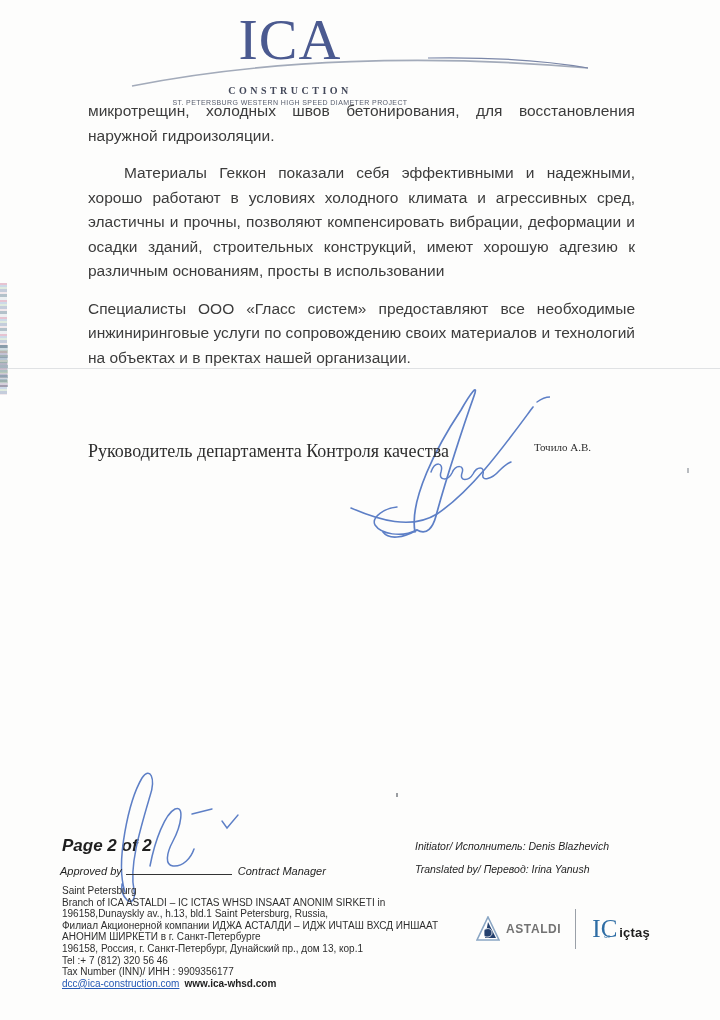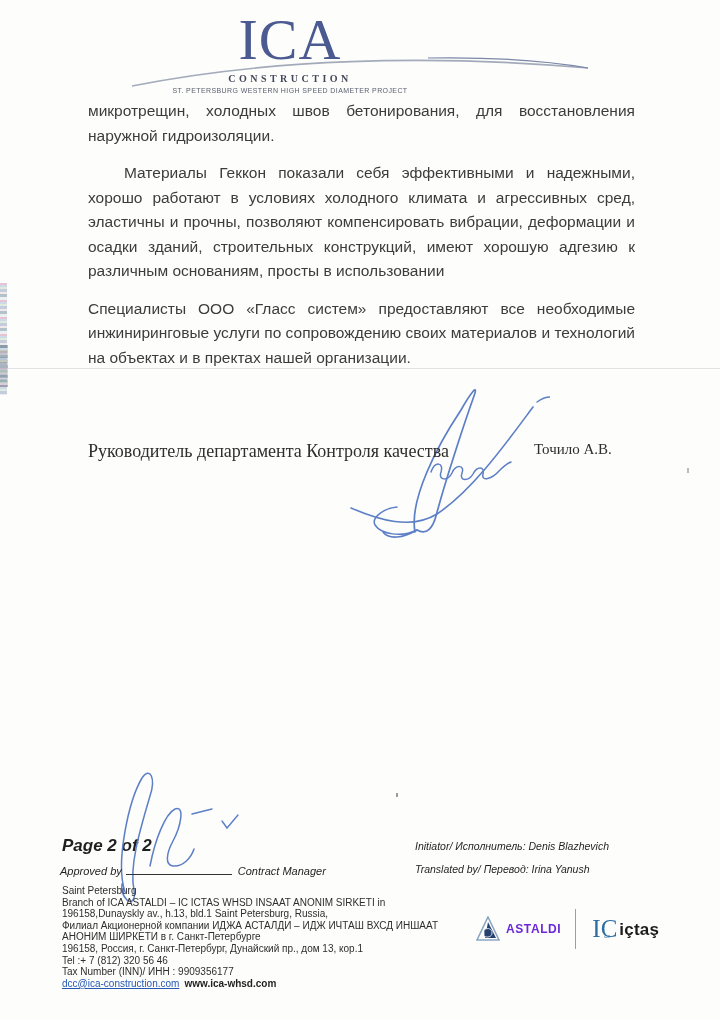--- a/index.html
+++ b/index.html
@@ -6,21 +6,21 @@
   body{width:720px;height:1020px;background:#ffffff;position:relative;overflow:hidden;
        font-family:"Liberation Sans", sans-serif;}
   .page{position:absolute;inset:0;background:#fdfdfc;}
 
   
   .logo-wrap{position:absolute;top:10px;left:0;width:580px;text-align:center;}
   .logo-ica{font-family:"Liberation Serif", serif;font-size:58px;line-height:1.05;
             color:#4b5a90;letter-spacing:1px;font-weight:500;}
   .logo-arc{position:absolute;left:128px;top:42px;width:464px;height:38px;pointer-events:none;}
   .logo-sub1{font-family:"Liberation Serif", serif;font-size:10px;letter-spacing:3.5px;
-             color:#43485a;margin-top:2px;font-weight:600;}
+             color:#43485a;margin-top:14px;font-weight:600;}
   .logo-sub2{font-size:7px;letter-spacing:0.4px;color:#5a6070;margin-top:3px;}
 
   
   .bodytext{position:absolute;left:88px;top:99px;width:547px;}
   .bodytext p{margin:0 0 13px 0;text-align:justify;font-size:15.5px;line-height:24.5px;
               color:#3c3c3c;}
   .bodytext p.indent{text-indent:36px;}
 
   .faint-rule{position:absolute;left:0;top:368px;width:720px;height:1px;
               background:rgba(170,176,184,0.35);}
@@ -37,21 +37,21 @@
       rgba(90,115,135,.6) 0 3px, rgba(160,185,200,.5) 3px 5px,
       rgba(120,150,130,.5) 5px 8px, rgba(180,160,185,.5) 8px 10px);}
 
   .speck1{position:absolute;left:687px;top:468px;width:2px;height:5px;background:#b9bcc0;}
   .speck2{position:absolute;left:396px;top:793px;width:2px;height:4px;background:#9a9da1;}
 
   
   .signoff-title{position:absolute;left:88px;top:441px;font-family:"Liberation Serif", serif;
                  font-size:18px;color:#2e2e2e;}
   .signoff-name{position:absolute;left:534px;top:441px;font-family:"Liberation Serif", serif;
-                font-size:15px;color:#2e2e2e;}
+                font-size:11px;color:#2e2e2e;}
   .sig-main{position:absolute;left:345px;top:380px;width:205px;height:160px;}
   .sig-approved{position:absolute;left:95px;top:770px;width:150px;height:135px;}
   .sig-stroke{fill:none;stroke:#5d7fc6;stroke-linecap:round;}
 
   
   .page-num{position:absolute;left:62px;top:836px;font-size:17px;font-style:italic;
             font-weight:600;color:#1f1f1f;}
   .approved-row{position:absolute;left:60px;top:864px;font-size:11px;font-style:italic;
                 font-weight:400;color:#1f1f1f;white-space:nowrap;}
   .approved-line{display:inline-block;width:106px;border-bottom:1.2px solid #333;
@@ -60,28 +60,28 @@
   .translated{position:absolute;left:415px;top:863px;font-size:10.5px;font-style:italic;color:#1f1f1f;}
 
   .address{position:absolute;left:62px;top:885px;font-size:10px;line-height:11.6px;color:#2e2e2e;}
   .address .line{white-space:nowrap;}
   .contact-line{white-space:nowrap;}
   .email-link{color:#2458b3;text-decoration:underline;}
   .website{font-weight:700;color:#1f1f1f;margin-left:5px;}
 
   .logos-row{position:absolute;left:476px;top:905px;height:48px;display:flex;align-items:center;}
   .astaldi{display:flex;align-items:center;}
-  .astaldi-text{font-size:12px;font-weight:700;color:#6d28d9;letter-spacing:0.6px;margin-left:6px;}
+  .astaldi-text{font-size:12px;font-weight:700;color:#737373;letter-spacing:0.6px;margin-left:6px;}
   .logo-divider{width:1px;height:40px;background:#9aa0a8;margin:0 16px 0 14px;}
   .ictas{display:flex;align-items:flex-end;}
   .ictas-ic{font-family:"Liberation Serif", serif;font-size:25px;line-height:20px;
             color:#2e6da4;font-weight:500;position:relative;}
   .ictas-ic .ce{position:absolute;left:12px;bottom:-7px;font-size:6px;color:#2e6da4;
                 font-family:"Liberation Sans", sans-serif;}
-  .ictas-text{font-size:17px;font-weight:700;color:#1c1c1c;margin-left:2px;
+  .ictas-text{font-size:13px;font-weight:700;color:#1c1c1c;margin-left:2px;
               letter-spacing:0.2px;position:relative;top:1px;}
 </style>
 </head>
 <body>
 
 <div class="page">
 
   <div class="logo-wrap">
     <div class="logo-ica">ICA</div>
     <svg class="logo-arc" viewBox="0 0 464 38">

